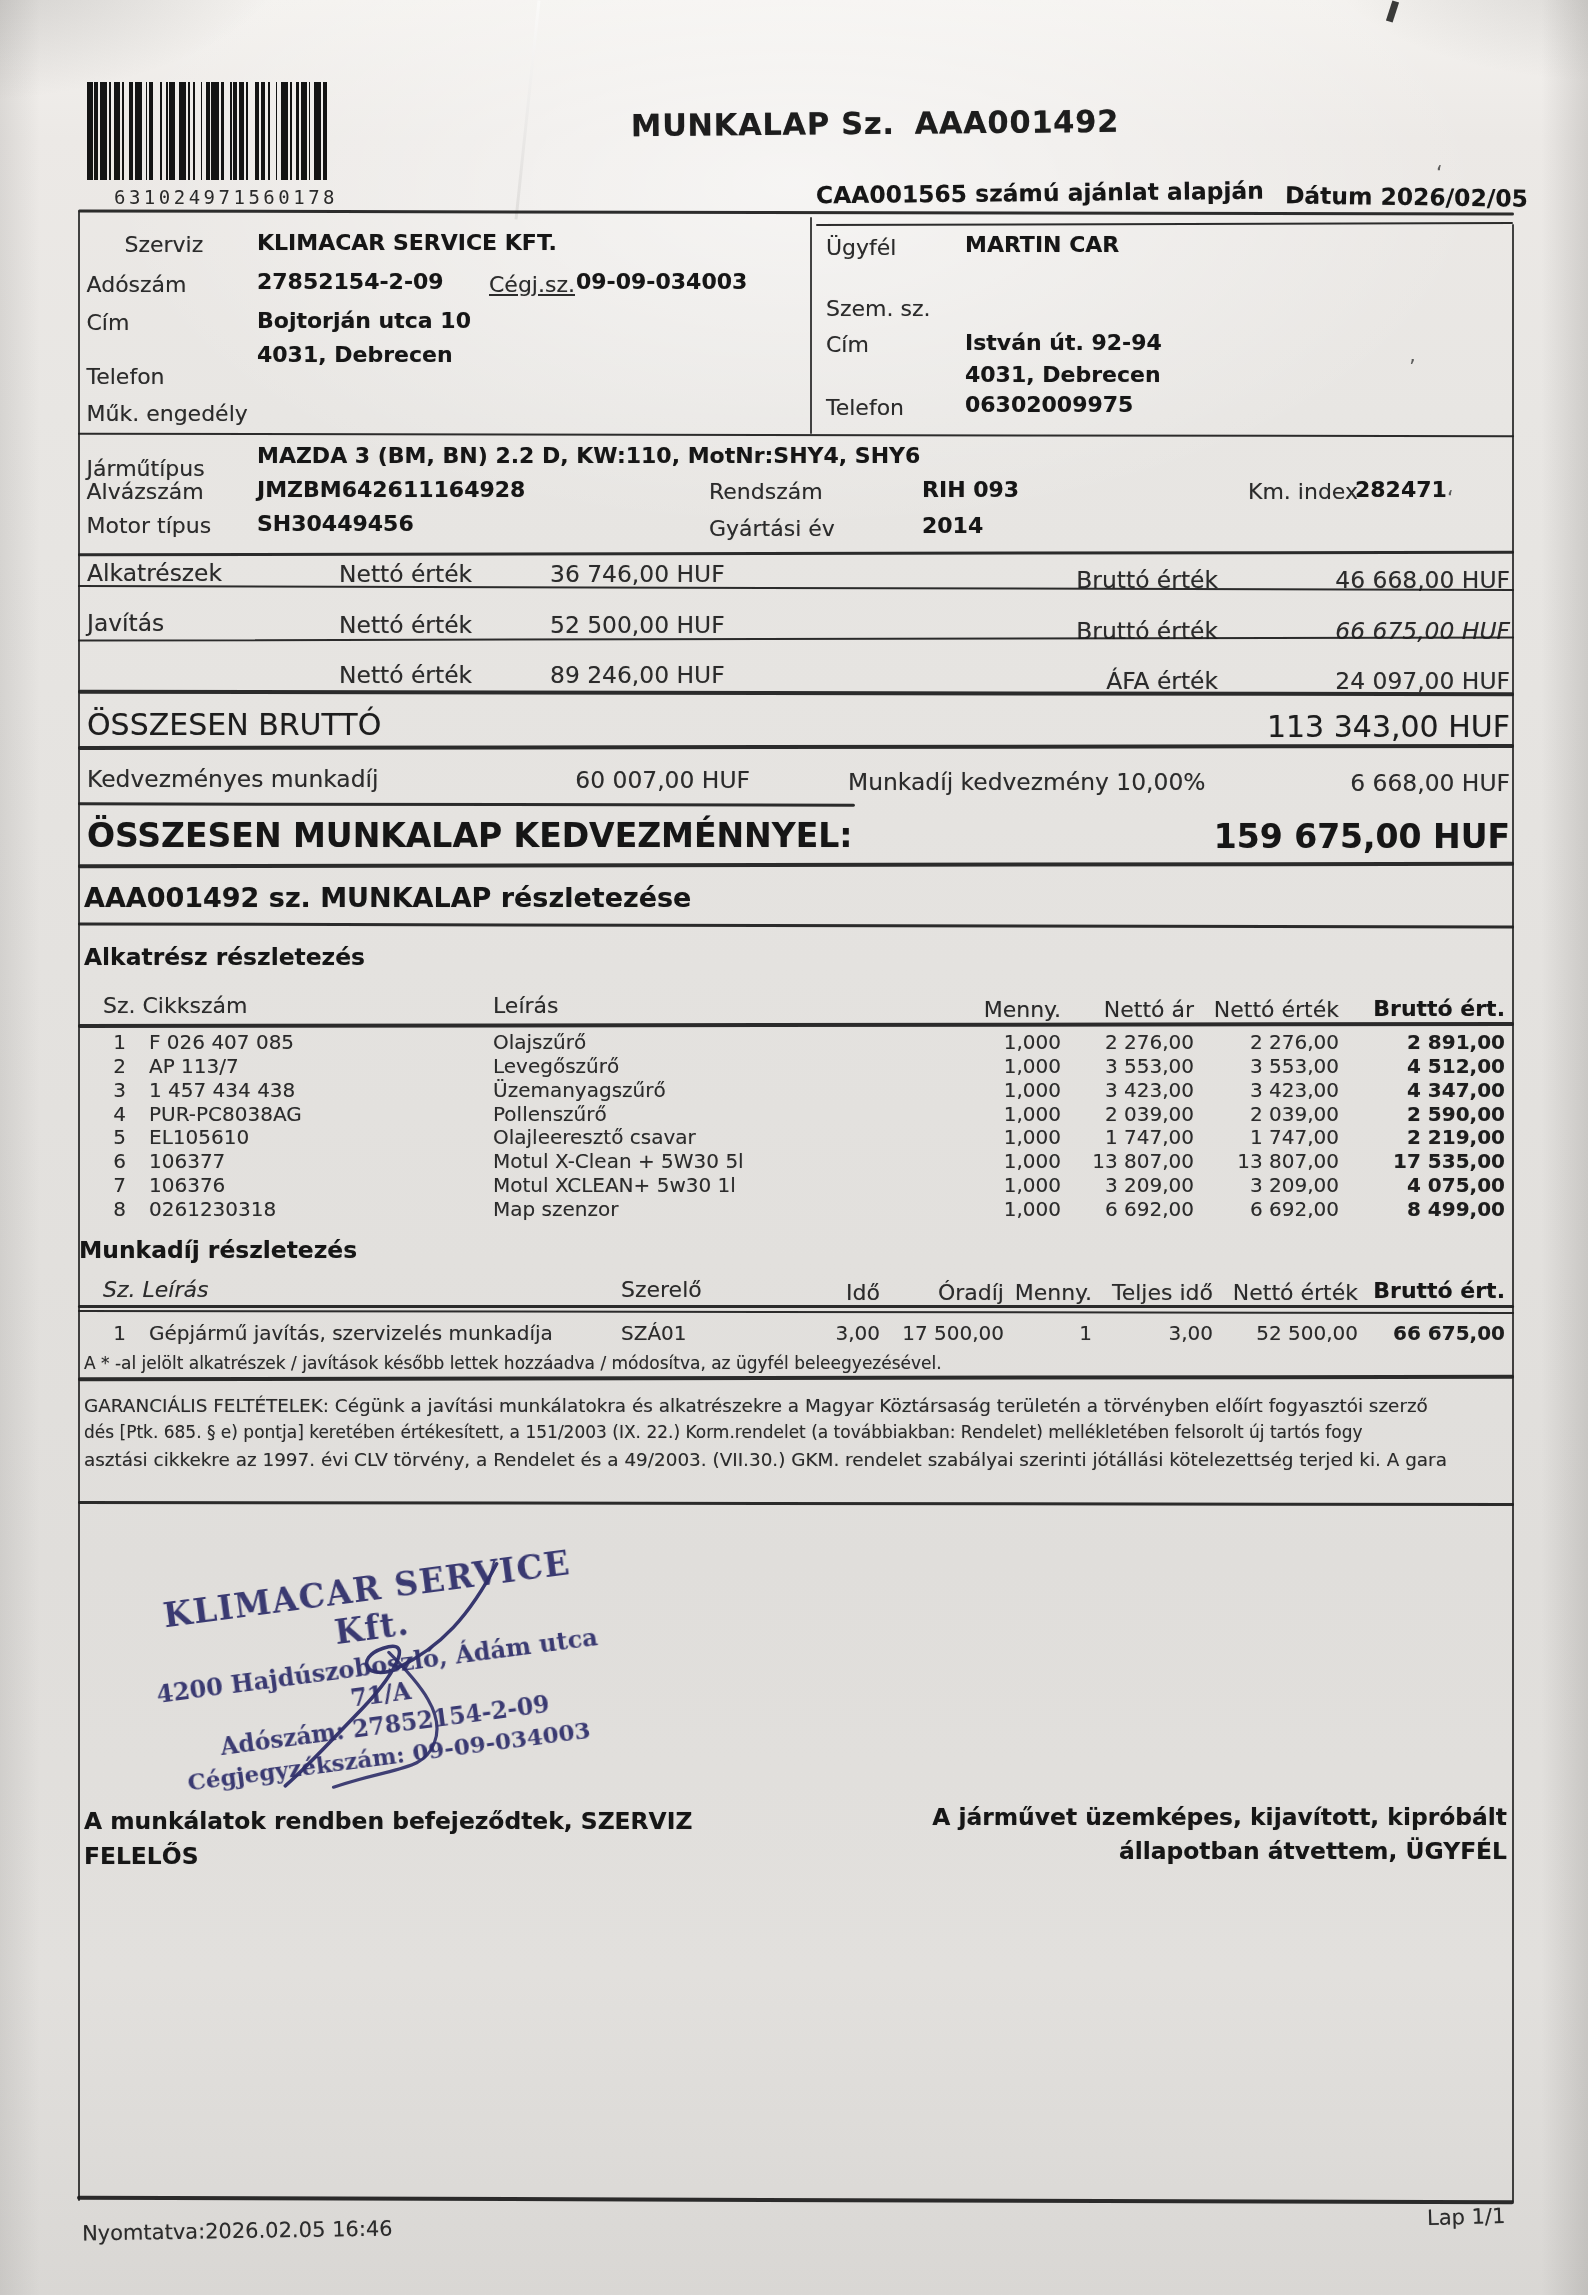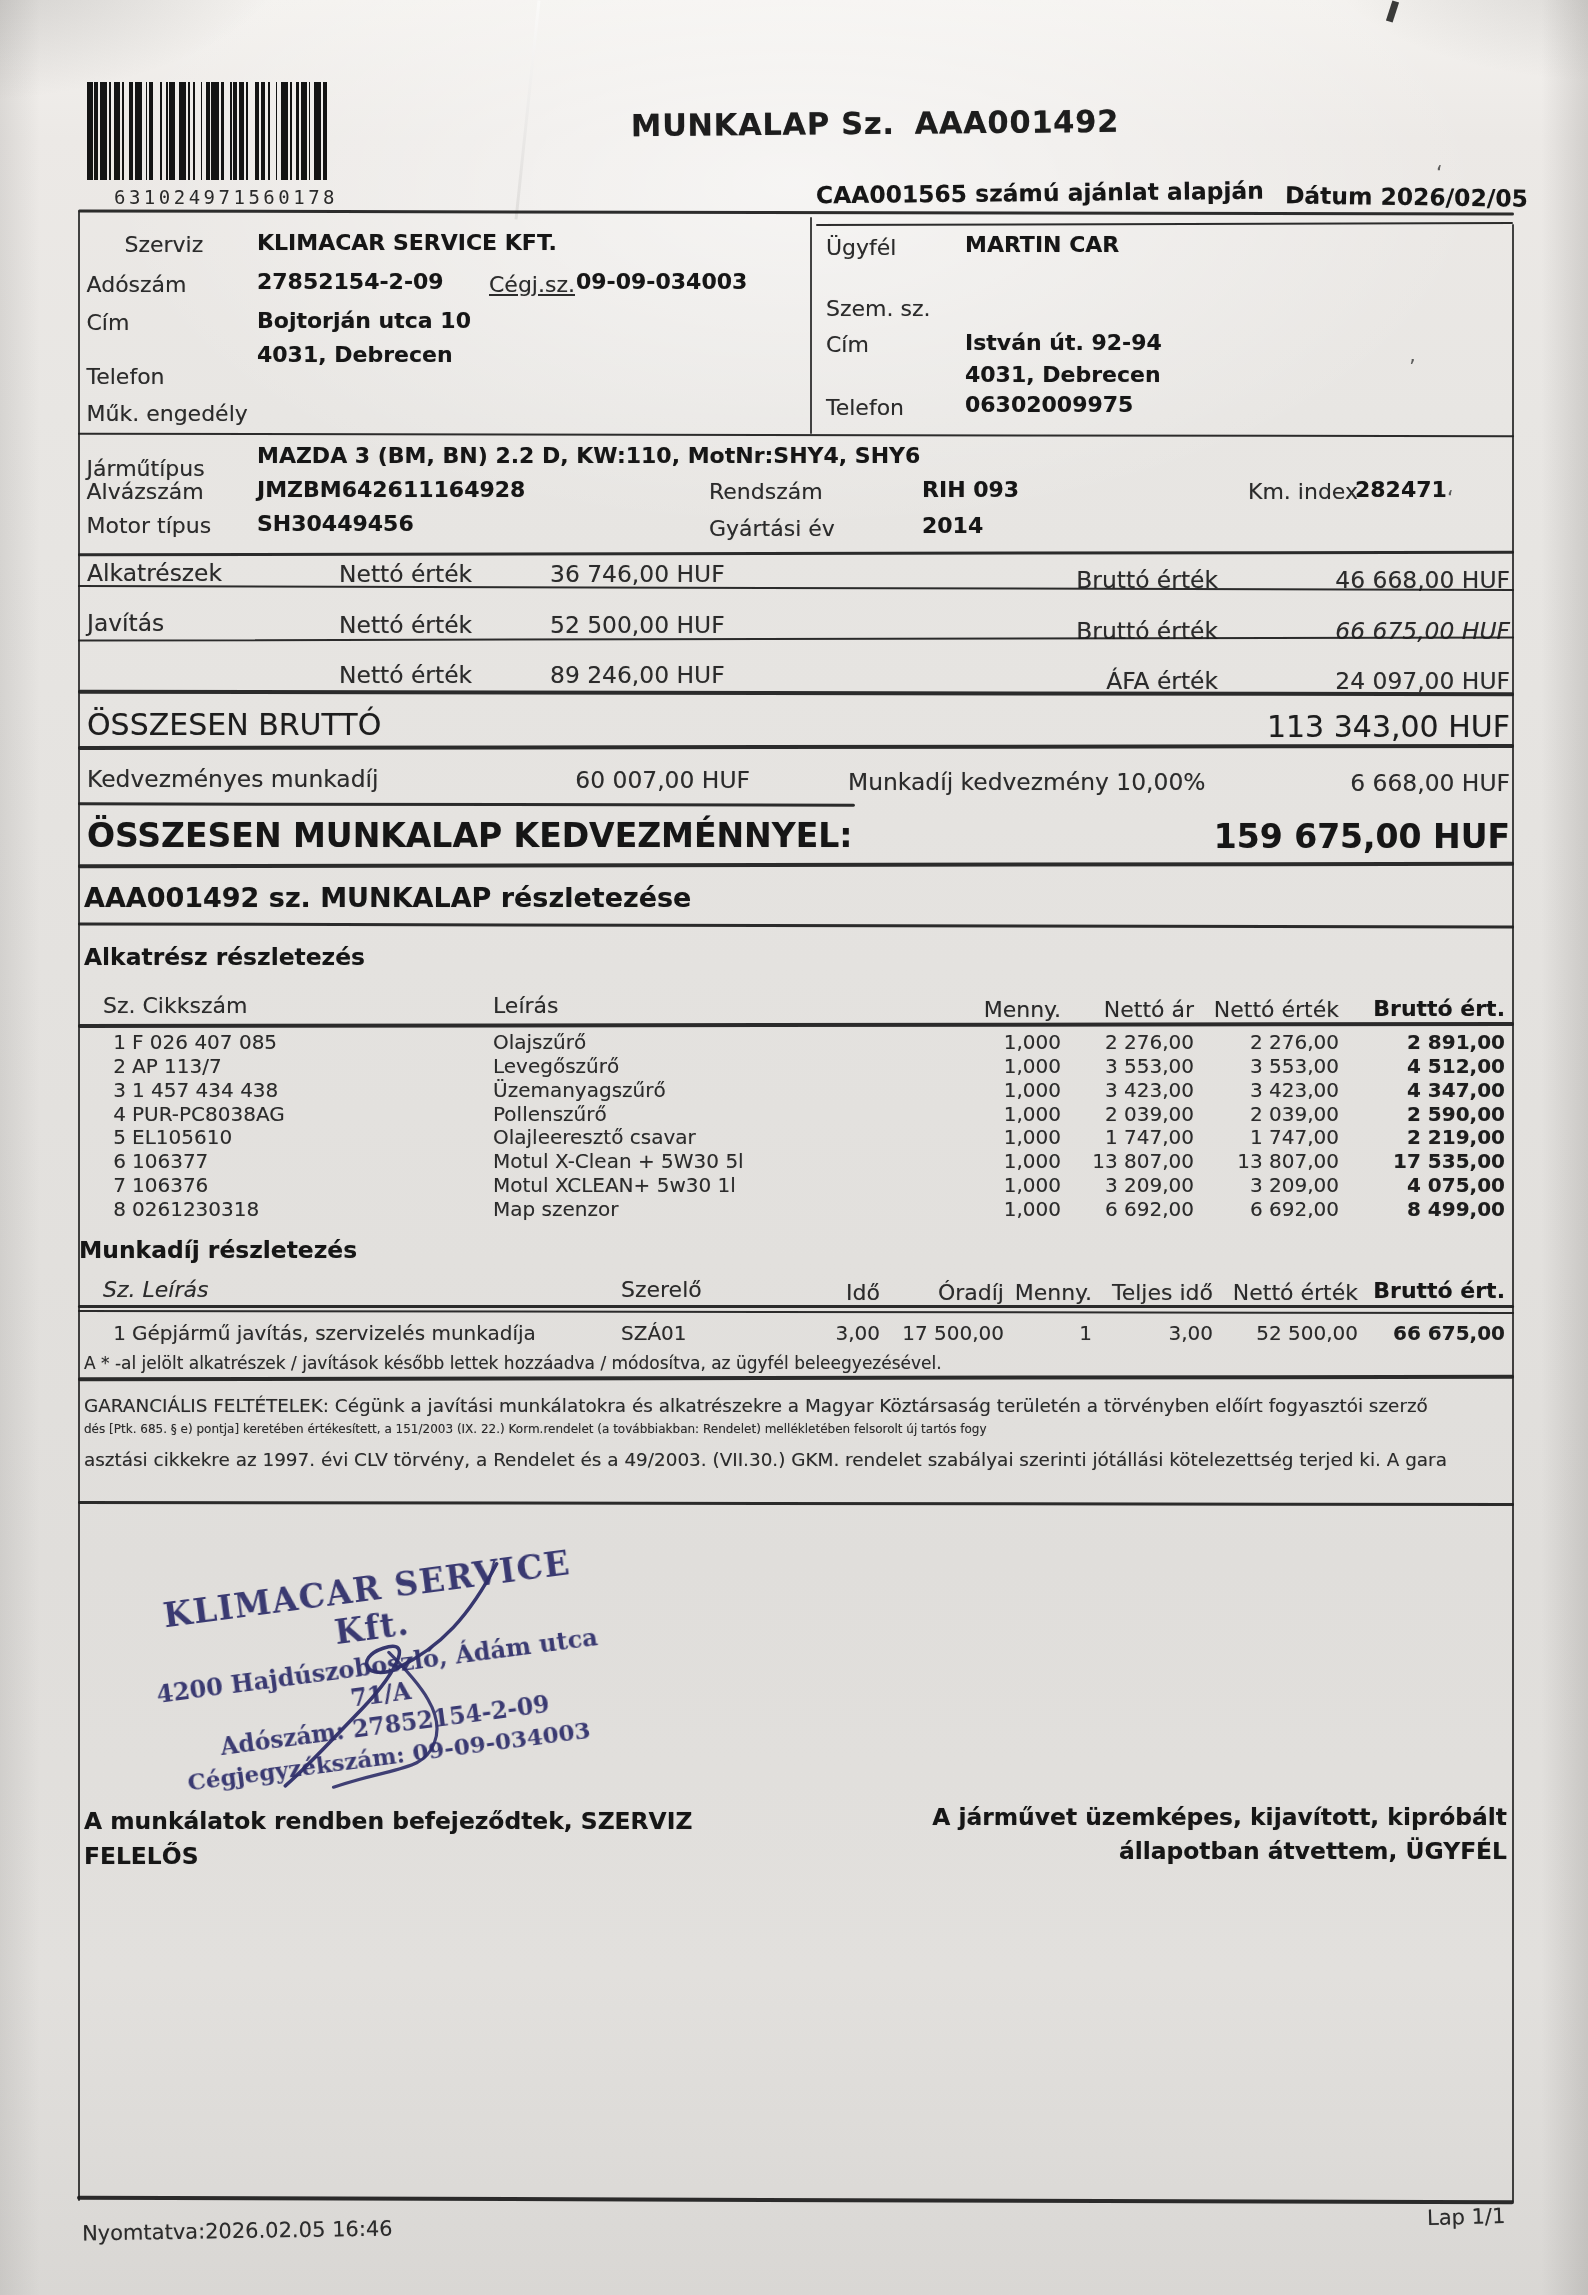--- a/index.html
+++ b/index.html
@@ -27,21 +27,21 @@
   .barcode{position:absolute;left:87px;top:82px;width:278px;height:98px;display:flex;align-items:stretch;}
   .barcode div{background:#141414;height:100%;}
   .barcode-num{position:absolute;left:87px;top:186px;width:278px;text-align:center;
     font-family:"DejaVu Sans Mono","Liberation Mono",monospace;font-size:19px;letter-spacing:3.5px;color:#2a2a2a;}
   .doc-title{position:absolute;left:631px;top:106px;font-size:30.5px;font-weight:bold;letter-spacing:0.7px;transform:rotate(-.5deg);text-shadow:0 0 0.7px rgba(20,20,20,.5);}
   .doc-title .no{margin-left:20px;}
   
   .cell{position:absolute;white-space:nowrap;text-shadow:0 0 0.7px rgba(25,25,25,.3);}
   .parts-row,.labor-row{position:absolute;left:0;width:1589px;height:24px;}
   .c-sz{left:91px;width:35px;text-align:right;}
-  .c-cikk{left:132px;text-align:center;}
+  .c-cikk{left:149px;text-align:center;}
   .c-leiras{left:493px;}
   .c-menny{right:528px;text-align:right;}
   .c-nettoar{right:395px;text-align:right;}
   .c-nettoertek{right:250px;text-align:right;}
   .c-brutto{right:84px;text-align:right;font-weight:bold;}
   .l-szerelo{left:621px;}
   .l-ido{right:709px;text-align:right;}
   .l-oradij{right:585px;text-align:right;}
   .l-menny{right:497px;text-align:right;}
   .l-teljes{right:376px;text-align:right;}
@@ -351,21 +351,21 @@
       <span class="cell lbl f28 l-teljes">3,00</span>
       <span class="cell lbl f28 l-netto">52 500,00</span>
       <span class="cell f28 c-brutto">66 675,00</span>
     </div>
   </div>
 
   <div class="txt lbl" style="left:84px;top:1353px;font-size:17px;">A * -al jelölt alkatrészek / javítások később lettek hozzáadva / módosítva, az ügyfél beleegyezésével.</div>
   <div class="hline" style="left:78px;top:1376px;width:1436px;height:3.5px;transform:rotate(-.1deg);"></div>
 
   <div class="txt lbl" style="left:84px;top:1395px;font-size:18.4px;">GARANCIÁLIS FELTÉTELEK: Cégünk a javítási munkálatokra és alkatrészekre a Magyar Köztársaság területén a törvényben előírt fogyasztói szerző</div>
-  <div class="txt lbl" style="left:84px;top:1422px;font-size:12px;">dés [Ptk. 685. § e) pontja] keretében értékesített, a 151/2003 (IX. 22.) Korm.rendelet (a továbbiakban: Rendelet) mellékletében felsorolt új tartós fogy</div>
+  <div class="txt lbl" style="left:84px;top:1422px;font-size:17px;">dés [Ptk. 685. § e) pontja] keretében értékesített, a 151/2003 (IX. 22.) Korm.rendelet (a továbbiakban: Rendelet) mellékletében felsorolt új tartós fogy</div>
   <div class="txt lbl" style="left:84px;top:1449px;font-size:18.4px;">asztási cikkekre az 1997. évi CLV törvény, a Rendelet és a 49/2003. (VII.30.) GKM. rendelet szabályai szerinti jótállási kötelezettség terjed ki.  A gara</div>
   <div class="hline" style="left:78px;top:1502px;width:1436px;height:2.8px;transform:rotate(.08deg);"></div>
 
   <div class="stamp" style="color: rgb(46, 46, 106);">
     <div class="s1">KLIMACAR SERVICE Kft.</div>
     <div class="s2">4200 Hajdúszoboszló, Ádám utca 71/A</div>
     <div class="s3">Adószám: 27852154-2-09</div>
     <div class="s4">Cégjegyzékszám: 09-09-034003</div>
   </div>
 

